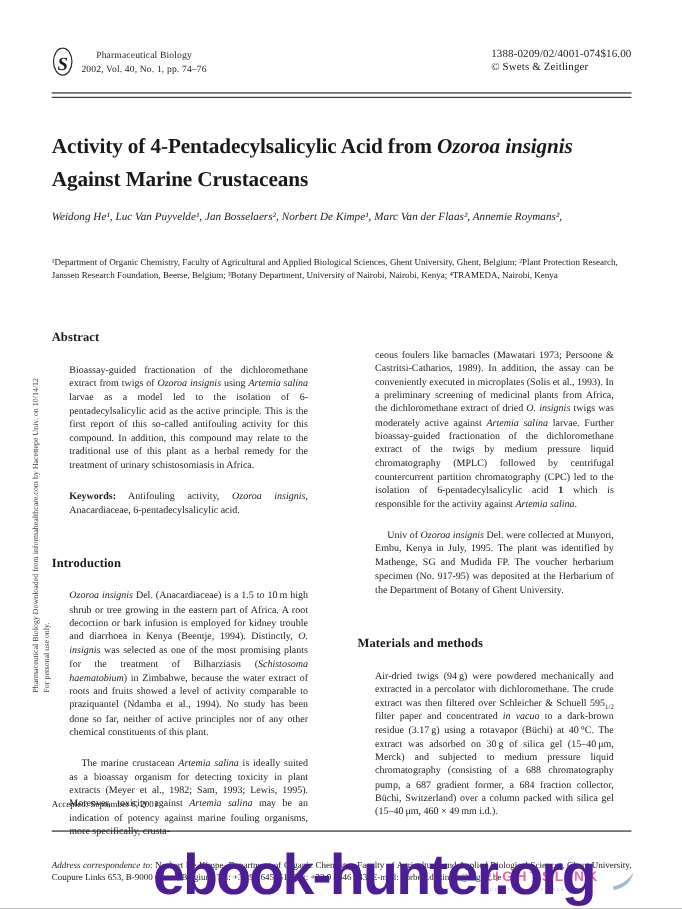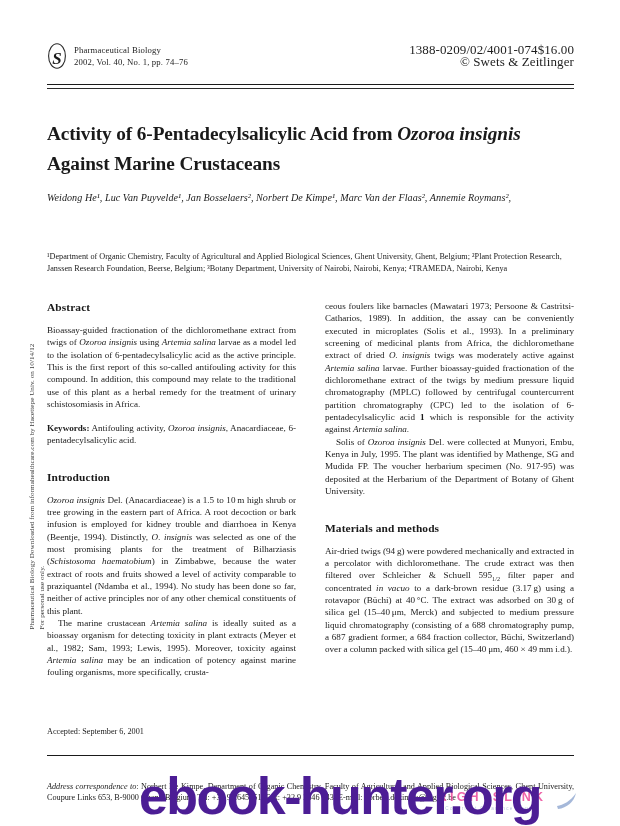--- a/index.html
+++ b/index.html
@@ -36,24 +36,24 @@
     width: 20px;
     height: 26px;
     flex: 0 0 auto;
     margin-top: -1px;
   }
   .mast-lines {
     font-size: 8.7px;
     line-height: 12.2px;
     letter-spacing: .15px;
     color: #1d1d1d;
+    text-align: center;
   }
   .mast-right {
-    text-align: right;
-    font-size: 13px;
+    font-size: 10px;
     line-height: 12.2px;
     letter-spacing: .1px;
     color: #1d1d1d;
   }
   #mast-rule {
     position: absolute;
     left: 47px;
     top: 84px;
     width: 527px;
     height: 0;
@@ -90,21 +90,21 @@
     font-size: 10.1px;
     line-height: 15.1px;
     letter-spacing: .05px;
     font-style: italic;
   }
 
   
   #affiliations {
     position: absolute;
     left: 47px;
-    top: 251px;
+    top: 233px;
     width: 527px;
     font-size: 8.2px;
     line-height: 12.1px;
     letter-spacing: .02px;
   }
 
   
   .col {
     position: absolute;
     top: 300px;
@@ -117,22 +117,22 @@
   #col-left  { left: 47px; }
   #col-right { left: 325px; }
 
   h2.sec {
     font-size: 11.4px;
     font-weight: bold;
     margin: 0 0 10px 0;
     line-height: 14px;
     letter-spacing: .1px;
   }
-  h2.sec.spaced { margin-top: 23px; }
-  p.body { margin: 0; text-indent: 0; }
+  h2.sec.spaced { margin-top: 36px; }
+  p.body { margin: 16px; text-indent: 0; }
   p.body + p.body { text-indent: 11px; }
   p.gap { margin-top: 11.5px; }
   .ital { font-style: italic; }
   .bold { font-weight: bold; }
   .sub  { font-size: 68%; vertical-align: sub; line-height: 0; }
 
   
   #sidenote {
     position: absolute;
     left: -132px;
@@ -237,21 +237,21 @@
     </div>
     <div class="mast-right">
       <div>1388-0209/02/4001-074$16.00</div>
       <div>© Swets &amp; Zeitlinger</div>
     </div>
   </div>
   <div id="mast-rule"></div>
   <div id="mast-rule-thin"></div>
 
   <h1 id="title">
-    <span>Activity of 6-Pentadecylsalicylic Acid from </span><span class="ital">Ozoroa insignis</span><br>
+    <span>Activity of 4-Pentadecylsalicylic Acid from </span><span class="ital">Ozoroa insignis</span><br>
     <span>Against Marine Crustaceans</span>
   </h1>
 
   <div id="authors">
     <div>Weidong He¹, Luc Van Puyvelde¹, Jan Bosselaers², Norbert De Kimpe¹, Marc Van der Flaas², Annemie Roymans²,</div>
   </div>
 
   <div id="affiliations">¹Department of Organic Chemistry, Faculty of Agricultural and Applied Biological Sciences, Ghent University, Ghent, Belgium; ²Plant Protection Research, Janssen Research Foundation, Beerse, Belgium; ³Botany Department, University of Nairobi, Nairobi, Kenya; ⁴TRAMEDA, Nairobi, Kenya</div>
 
   <div id="sidenote">
@@ -272,21 +272,21 @@
     <p class="body"><span class="ital">Ozoroa insignis</span><span> Del. (Anacardiaceae) is a 1.5 to 10 m high shrub or tree growing in the eastern part of Africa. A root decoction or bark infusion is employed for kidney trouble and diarrhoea in Kenya (Beentje, 1994). Distinctly, </span><span class="ital">O. insignis</span><span> was selected as one of the most promising plants for the treatment of Bilharziasis (</span><span class="ital">Schistosoma haematobium</span><span>) in Zimbabwe, because the water extract of roots and fruits showed a level of activity comparable to praziquantel (Ndamba et al., 1994). No study has been done so far, neither of active principles nor of any other chemical constituents of this plant.</span></p>
 
     <p class="body"><span>The marine crustacean </span><span class="ital">Artemia salina</span><span> is ideally suited as a bioassay organism for detecting toxicity in plant extracts (Meyer et al., 1982; Sam, 1993; Lewis, 1995). Moreover, toxicity against </span><span class="ital">Artemia salina</span><span> may be an indication of potency against marine fouling organisms, more specifically, crusta-</span></p>
 
   </div>
 
   <div class="col" id="col-right">
 
     <p class="body"><span>ceous foulers like barnacles (Mawatari 1973; Persoone &amp; Castritsi-Catharios, 1989). In addition, the assay can be conveniently executed in microplates (Solis et al., 1993). In a preliminary screening of medicinal plants from Africa, the dichloromethane extract of dried </span><span class="ital">O. insignis</span><span> twigs was moderately active against </span><span class="ital">Artemia salina</span><span> larvae. Further bioassay-guided fractionation of the dichloromethane extract of the twigs by medium pressure liquid chromatography (MPLC) followed by centrifugal countercurrent partition chromatography (CPC) led to the isolation of 6-pentadecylsalicylic acid </span><span class="bold">1</span><span> which is responsible for the activity against </span><span class="ital">Artemia salina</span><span>.</span></p>
 
-    <p class="body"><span>Solis of </span><span class="ital">Ozoroa insignis</span><span> Del. were collected at Munyori, Embu, Kenya in July, 1995. The plant was identified by Mathenge, SG and Mudida FP. The voucher herbarium specimen (No. 917-95) was deposited at the Herbarium of the Department of Botany of Ghent University.</span></p>
+    <p class="body"><span>Univ of </span><span class="ital">Ozoroa insignis</span><span> Del. were collected at Munyori, Embu, Kenya in July, 1995. The plant was identified by Mathenge, SG and Mudida FP. The voucher herbarium specimen (No. 917-95) was deposited at the Herbarium of the Department of Botany of Ghent University.</span></p>
 
     <h2 class="sec spaced">Materials and methods</h2>
 
     <p class="body"><span>Air-dried twigs (94 g) were powdered mechanically and extracted in a percolator with dichloromethane. The crude extract was then filtered over Schleicher &amp; Schuell 595</span><span class="sub">1/2</span><span> filter paper and concentrated </span><span class="ital">in vacuo</span><span> to a dark-brown residue (3.17 g) using a rotavapor (Büchi) at 40 °C. The extract was adsorbed on 30 g of silica gel (15–40 μm, Merck) and subjected to medium pressure liquid chromatography (consisting of a 688 chromatography pump, a 687 gradient former, a 684 fraction collector, Büchi, Switzerland) over a column packed with silica gel (15–40 μm, 460 × 49 mm i.d.).</span></p>
 
   </div>
 
   <div id="foot-rule"></div>
   <div id="accepted">Accepted: September 6, 2001</div>
   <div id="correspondence"><span class="ital">Address correspondence to</span><span>: Norbert De Kimpe, Department of Organic Chemistry, Faculty of Agricultural and Applied Biological Sciences, Ghent University, Coupure Links 653, B-9000 Ghent, Belgium. Tel: +32 9 2645951, Fax: +32 9 2646 243, E-mail: norbert.dekimpe@rug.ac.be</span></div>

